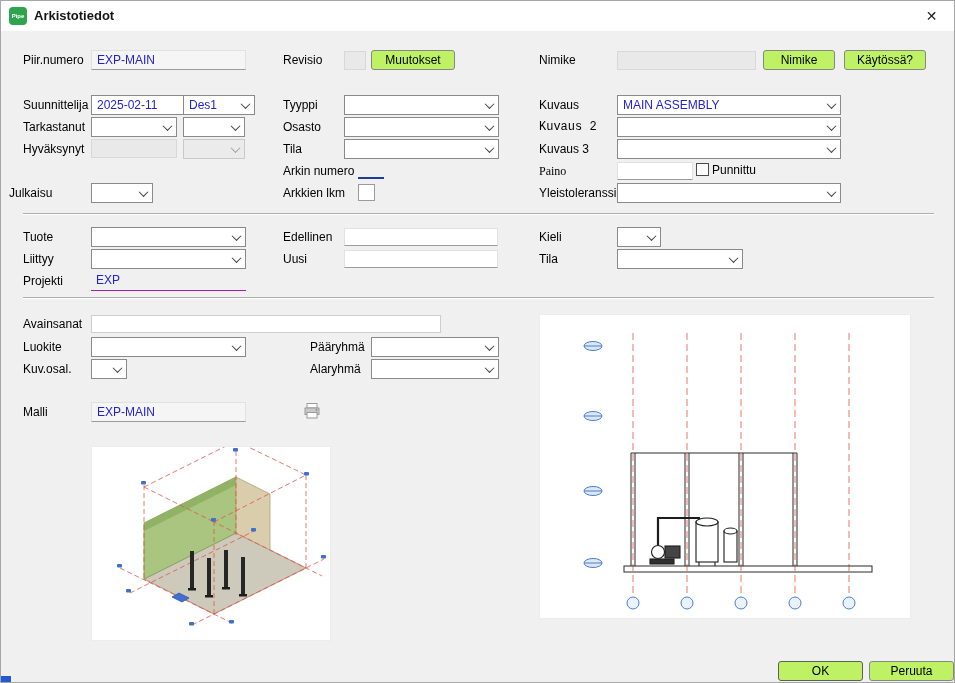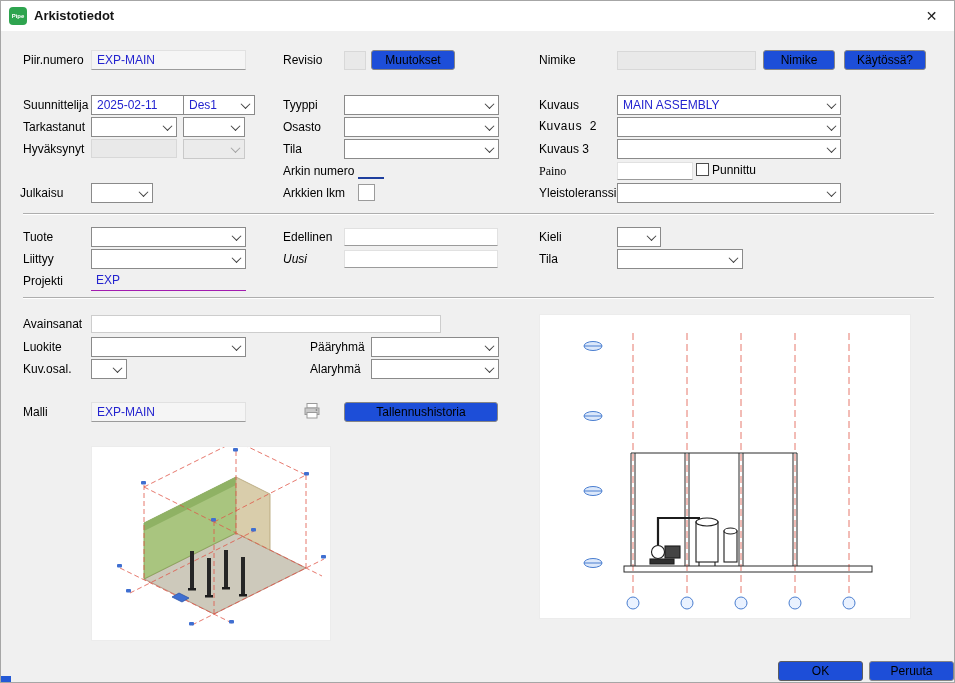--- a/index.html
+++ b/index.html
@@ -22,21 +22,21 @@
 
   .field { position:absolute; font-size:12px; line-height:18px; padding:0 5px; color:#2323cf; white-space:nowrap; overflow:hidden; }
   .flat { background:#f5f5f5; border:1px solid #e1e1e1; border-bottom:1px solid #9b9b9b; height:20px; line-height:19px; }
   .whitef { background:#fff; border:1px solid #e1e1e1; border-bottom:1px solid #9b9b9b; height:18px; }
   .disabledf { background:#e9e9e9; border:1px solid #d8d8d8; height:19px; }
   .underline-only { background:transparent; border:none; border-bottom:1px solid #a21caf; height:20px; }
   .blue-underline { background:transparent; border:none; border-bottom:2px solid #1e3e9e; height:16px; }
   .boxed { background:#fff; border:1px solid #9b9b9b; }
   .lightbox { background:#fff; border:1px solid #cdcdcd; height:18px; }
 
-  .btn { position:absolute; height:20px; background:#1d4ed8; border:1px solid #868686; border-radius:3px; font-size:12px; color:#000; display:flex; align-items:center; justify-content:center; cursor:pointer; white-space:nowrap; }
+  .btn { position:absolute; height:20px; background:#bef264; border:1px solid #868686; border-radius:3px; font-size:12px; color:#000; display:flex; align-items:center; justify-content:center; cursor:pointer; white-space:nowrap; }
   .btn.default { border-color:#5e5e5e; }
 
   .sep { position:absolute; left:22px; width:911px; height:2px; border-top:1px solid #aeaeae; border-bottom:1px solid #ffffff; }
 
   .checkbox { position:absolute; width:13px; height:13px; background:#fff; border:1px solid #4c4c4c; }
 
   .preview { position:absolute; background:#ffffff; border:1px solid #ececec; }
   .printer { position:absolute; width:18px; height:18px; cursor:default; }
   .footer-artifact { position:absolute; left:0; top:675px; width:10px; height:8px; background:#2459d6; }
 </style>
@@ -142,21 +142,21 @@
       </span>
   </div>
 
   <div class="label" style="left:282px; top:160px;">Arkin numero</div>
   <div class="field blue-underline" style="left:357px; top:162px; width:26px;"></div>
   <div class="label" style="left:538px; top:160px;font-family:Liberation Serif, serif;">Paino</div>
   <div class="field whitef" style="left:616px; top:161px; width:76px;"></div>
   <div class="checkbox" style="left:695px; top:162px;"></div>
   <div class="label" style="left:711px; top:159px;">Punnittu</div>
 
-  <div class="label" style="left:19px; top:182px;">Julkaisu</div>
+  <div class="label" style="left:8px; top:182px;">Julkaisu</div>
   <div class="combo" style="left:90px; top:182px; width:62px;">
     <span class="val"></span>
       <span class="arrow">
         <i class="chev"></i>
       </span>
   </div>
   <div class="label" style="left:282px; top:182px;">Arkkien lkm</div>
   <div class="field boxed" style="left:357px; top:183px; width:17px; height:17px;"></div>
   <div class="label" style="left:538px; top:182px;">Yleistoleranssi</div>
   <div class="combo" style="left:616px; top:182px; width:224px;">
@@ -185,21 +185,21 @@
       </span>
   </div>
 
   <div class="label" style="left:22px; top:248px;">Liittyy</div>
   <div class="combo" style="left:90px; top:248px; width:155px;">
     <span class="val"></span>
       <span class="arrow">
         <i class="chev"></i>
       </span>
   </div>
-  <div class="label" style="left:282px; top:248px;font-style:italic;">Uusi</div>
+  <div class="label" style="left:282px; top:248px;">Uusi</div>
   <div class="field whitef" style="left:343px; top:249px; width:154px;"></div>
   <div class="label" style="left:538px; top:248px;">Tila</div>
   <div class="combo" style="left:616px; top:248px; width:126px;">
     <span class="val"></span>
       <span class="arrow">
         <i class="chev"></i>
       </span>
   </div>
 
   <div class="label" style="left:22px; top:270px;">Projekti</div>
@@ -243,21 +243,20 @@
   <div class="label" style="left:22px; top:401px;">Malli</div>
   <div class="field flat" style="left:90px; top:401px; width:155px;">EXP-MAIN</div>
   <div class="printer" style="left:302px; top:401px;">
     <svg width="18" height="18" viewBox="0 0 18 18">
       <rect x="4" y="1.5" width="10" height="4.5" fill="#ffffff" stroke="#9a9a9a"></rect>
       <rect x="2" y="6" width="14" height="6.5" fill="#c9c9c9" stroke="#9a9a9a"></rect>
       <rect x="4" y="10.5" width="10" height="5.5" fill="#ffffff" stroke="#9a9a9a"></rect>
       <circle cx="13.5" cy="8" r="0.9" fill="#8a8a8a"></circle>
     </svg>
   </div>
-  <div class="btn" style="left:343px; top:401px; width:154px;">Tallennushistoria</div>
 
   <div class="preview" style="left:90px; top:445px; width:240px; height:195px;">
     <svg width="238" height="193" viewBox="0 0 238 193">
 
       <polygon points="52,132 122,167 214,121 144,86" fill="#cdc9bb" stroke="#b0836f" stroke-width="0.9"></polygon>
 
       <polygon points="52,132 144,86 144,30 52,76" fill="#a9c57f" stroke="#87a55a" stroke-width="0.9"></polygon>
       <polygon points="52,76 144,30 144,38 52,84" fill="#8fb264"></polygon>
 
       <polygon points="144,86 178,103 178,47 144,30" fill="#d9cdab" stroke="#b8a87e" stroke-width="0.9"></polygon>

